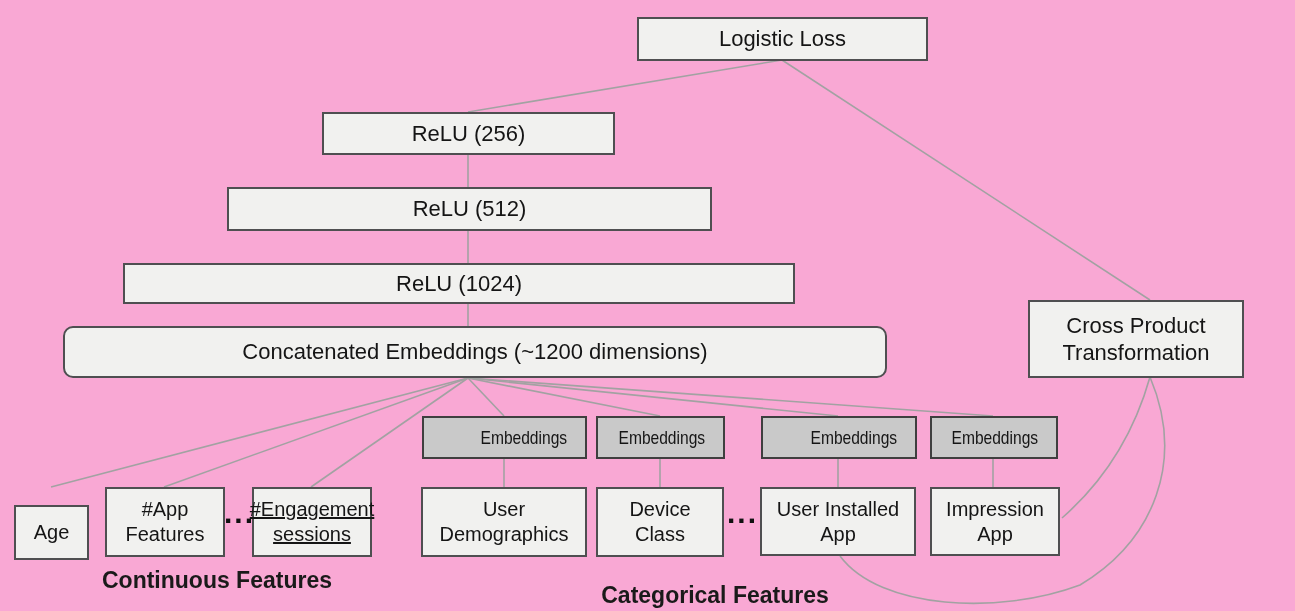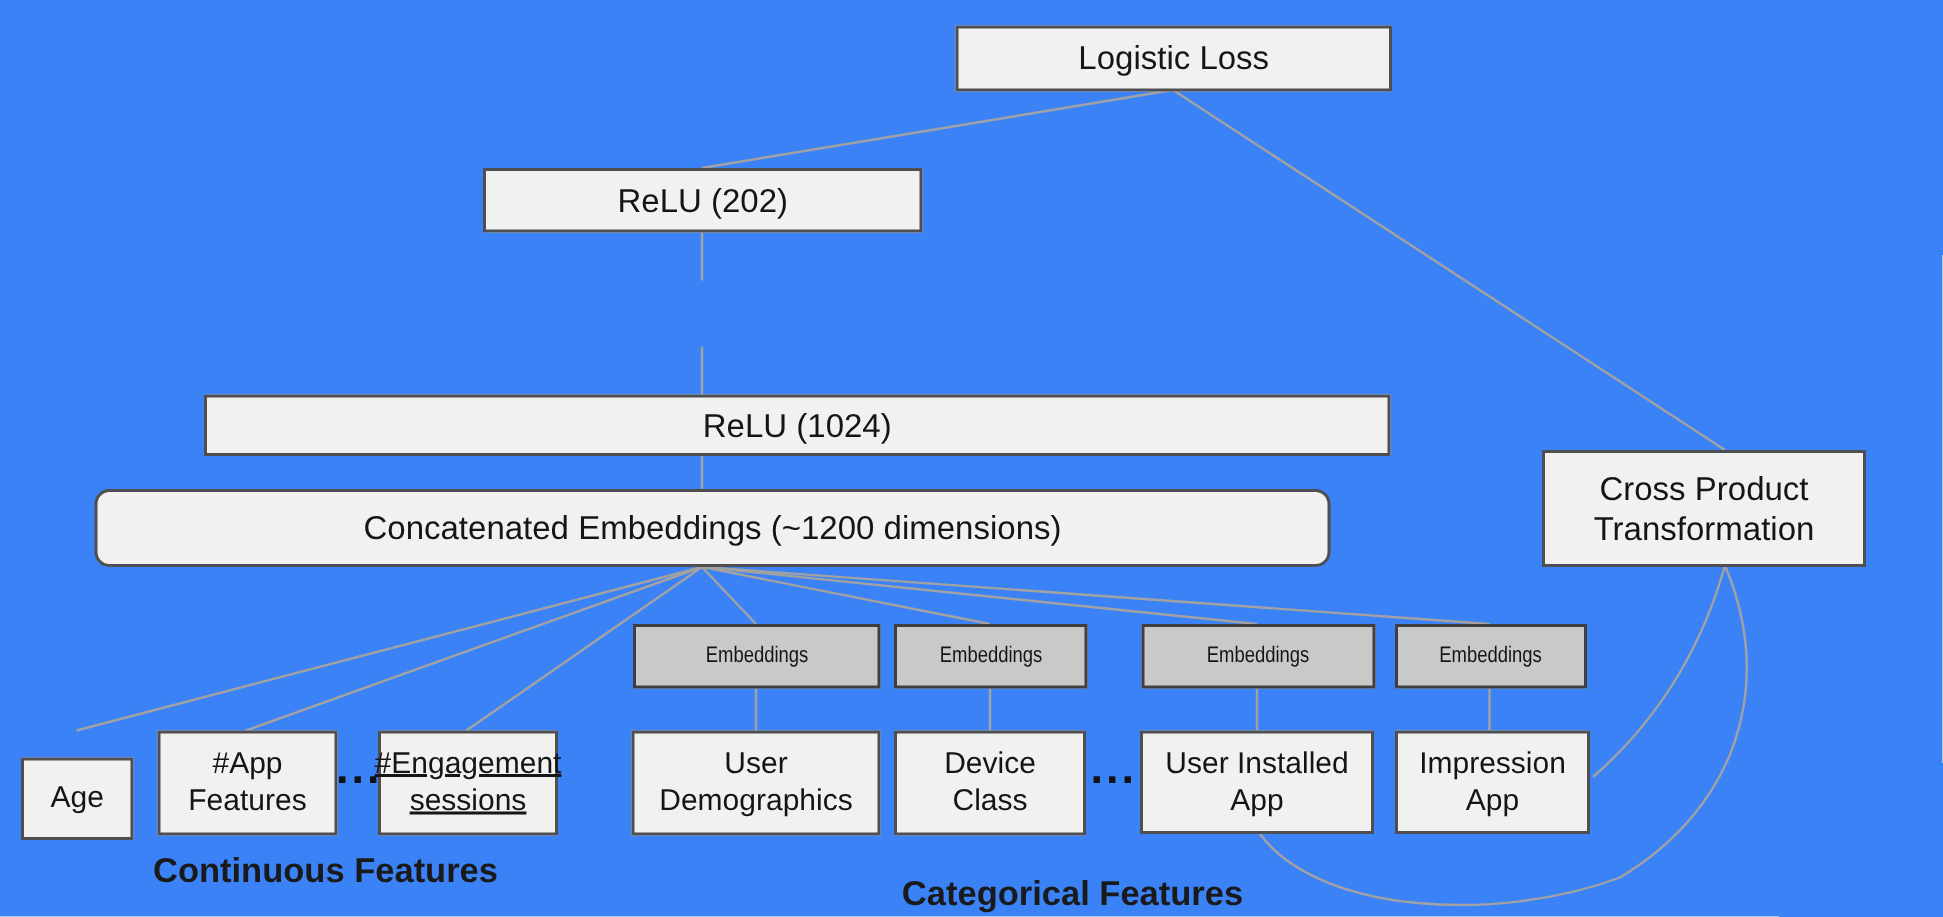--- a/index.html
+++ b/index.html
@@ -2,33 +2,33 @@
 <html style="--box-fill: #f1f1ef; --box-border: #4f4f51; --emb-fill: #c9c9c9; --emb-border: #3f3f3f; --text: #151515; --line: #a2a2a2;"><head>
 <meta charset="utf-8">
 <style>
   :root{
     --box-fill:#f1f1ef; --box-border:#4f4f51;
     --emb-fill:#c9c9c9; --emb-border:#3f3f3f;
     --line:#a2a2a2; --text:#151515;
   }
   html,body{margin:0;padding:0;background:#fff;}
   .canvas{
-    position:relative;width:1295px;height:611px;background:#3b82f6;
+    position:relative;width:1295px;height:611px;background:#f9a8d4;
     font-family:"Liberation Sans",sans-serif;color:var(--text);overflow:hidden;
   }
   .wires{position:absolute;left:0;top:0;width:1295px;height:611px;}
   .node{
     position:absolute;box-sizing:border-box;
     background:var(--box-fill);border:2px solid var(--box-border);
     display:flex;align-items:center;justify-content:center;text-align:center;
     font-size:22px;line-height:1.25;padding:0 8px;
   }
   .node.small{font-size:20px;}
   .node.emb{
-    background:var(--emb-fill);border:2px solid var(--emb-border);font-size:15px;
+    background:var(--emb-fill);border:2px solid var(--emb-border);font-size:19px;justify-content:flex-end;
   }
   .node.emb .condensed{display:inline-block;transform:scaleX(.82);transform-origin:center;}
   .dots{
     position:absolute;font-size:30px;font-weight:bold;letter-spacing:2px;
     color:#111;line-height:1;
   }
   .group-label{
     position:absolute;font-size:23px;font-weight:bold;color:#1a1a1a;
     text-align:center;
   }
@@ -54,22 +54,23 @@
     <line x1="504" y1="459" x2="504" y2="487"></line>
     <line x1="660" y1="459" x2="660" y2="487"></line>
     <line x1="838" y1="459" x2="838" y2="487"></line>
     <line x1="993" y1="459" x2="993" y2="487"></line>
     <path d="M1150,377 Q1126,462 1062,518"></path>
     <path d="M1150,377 C1185,460 1155,540 1080,585 C1000,615 880,610 840,556"></path>
   </svg>
 
   <div class="node" style="left:637px;top:17px;width:291px;height:44px;">Logistic Loss</div>
 
-  <div class="node" style="left:322px;top:112px;width:293px;height:43px;">ReLU (202)</div>
-  <div class="node" style="left:136px;top:263px;width:791px;height:41px;">ReLU (1024)</div>
+  <div class="node" style="left:322px;top:112px;width:293px;height:43px;">ReLU (256)</div>
+  <div class="node" style="left:227px;top:187px;width:485px;height:44px;">ReLU (512)</div>
+  <div class="node" style="left:123px;top:263px;width:672px;height:41px;">ReLU (1024)</div>
   <div class="node" style="left:63px;top:326px;width:824px;height:52px;border-radius:10px;">Concatenated Embeddings (~1200 dimensions)</div>
 
   <div class="node" style="left:1028px;top:300px;width:216px;height:78px;">Cross Product Transformation</div>
 
   <div class="node emb" style="left:422px;top:416px;width:165px;height:43px;">
     <span class="condensed">Embeddings</span>
   </div>
   <div class="node emb" style="left:596px;top:416px;width:129px;height:43px;">
     <span class="condensed">Embeddings</span>
   </div>

